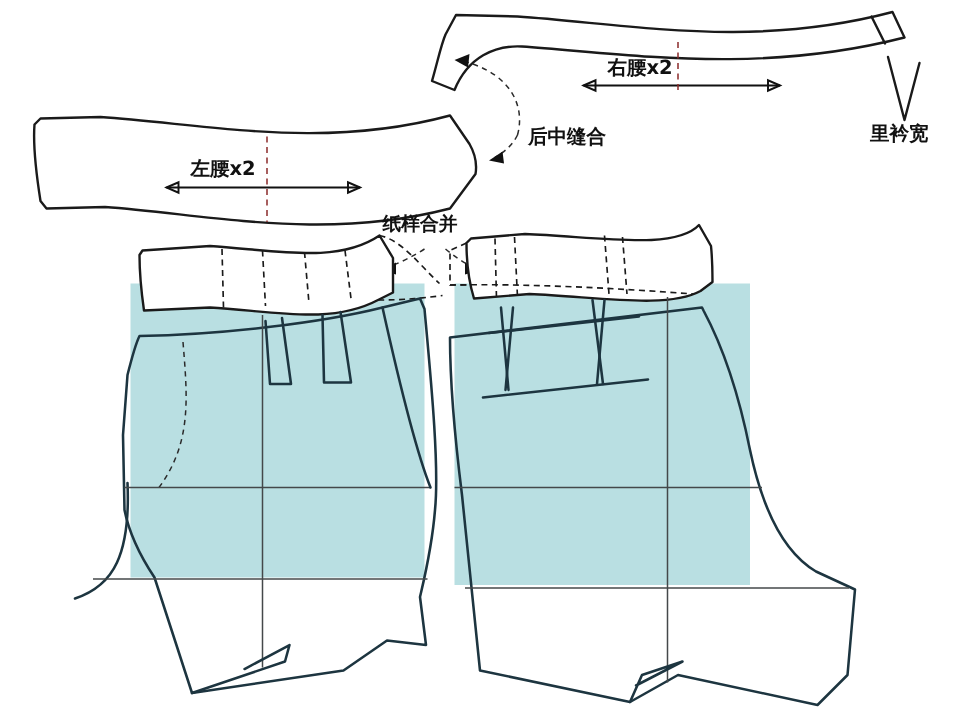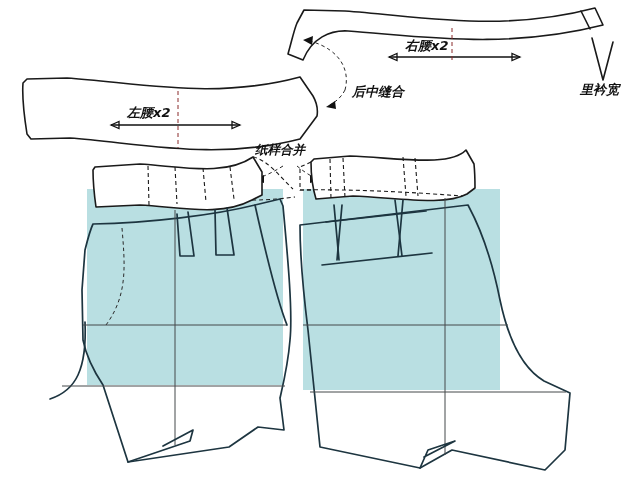--- a/index.html
+++ b/index.html
@@ -12,21 +12,20 @@
     height: 478px;
     position: relative;
     overflow: hidden;
     font-family: "DejaVu Sans", "Liberation Sans", sans-serif;
   }
   #diagram-root {
     position: absolute;
     left: 0; top: 0;
     width: 640px;
     height: 367px;
-    font-style: italic;
   }
   svg#pattern-svg {
     display: block;
     width: 640px;
     height: 478px;
     background: #ffffff;
   }
   .label-text {
     font-family: "DejaVu Sans", "Liberation Sans", sans-serif;
     font-size: 13px;

